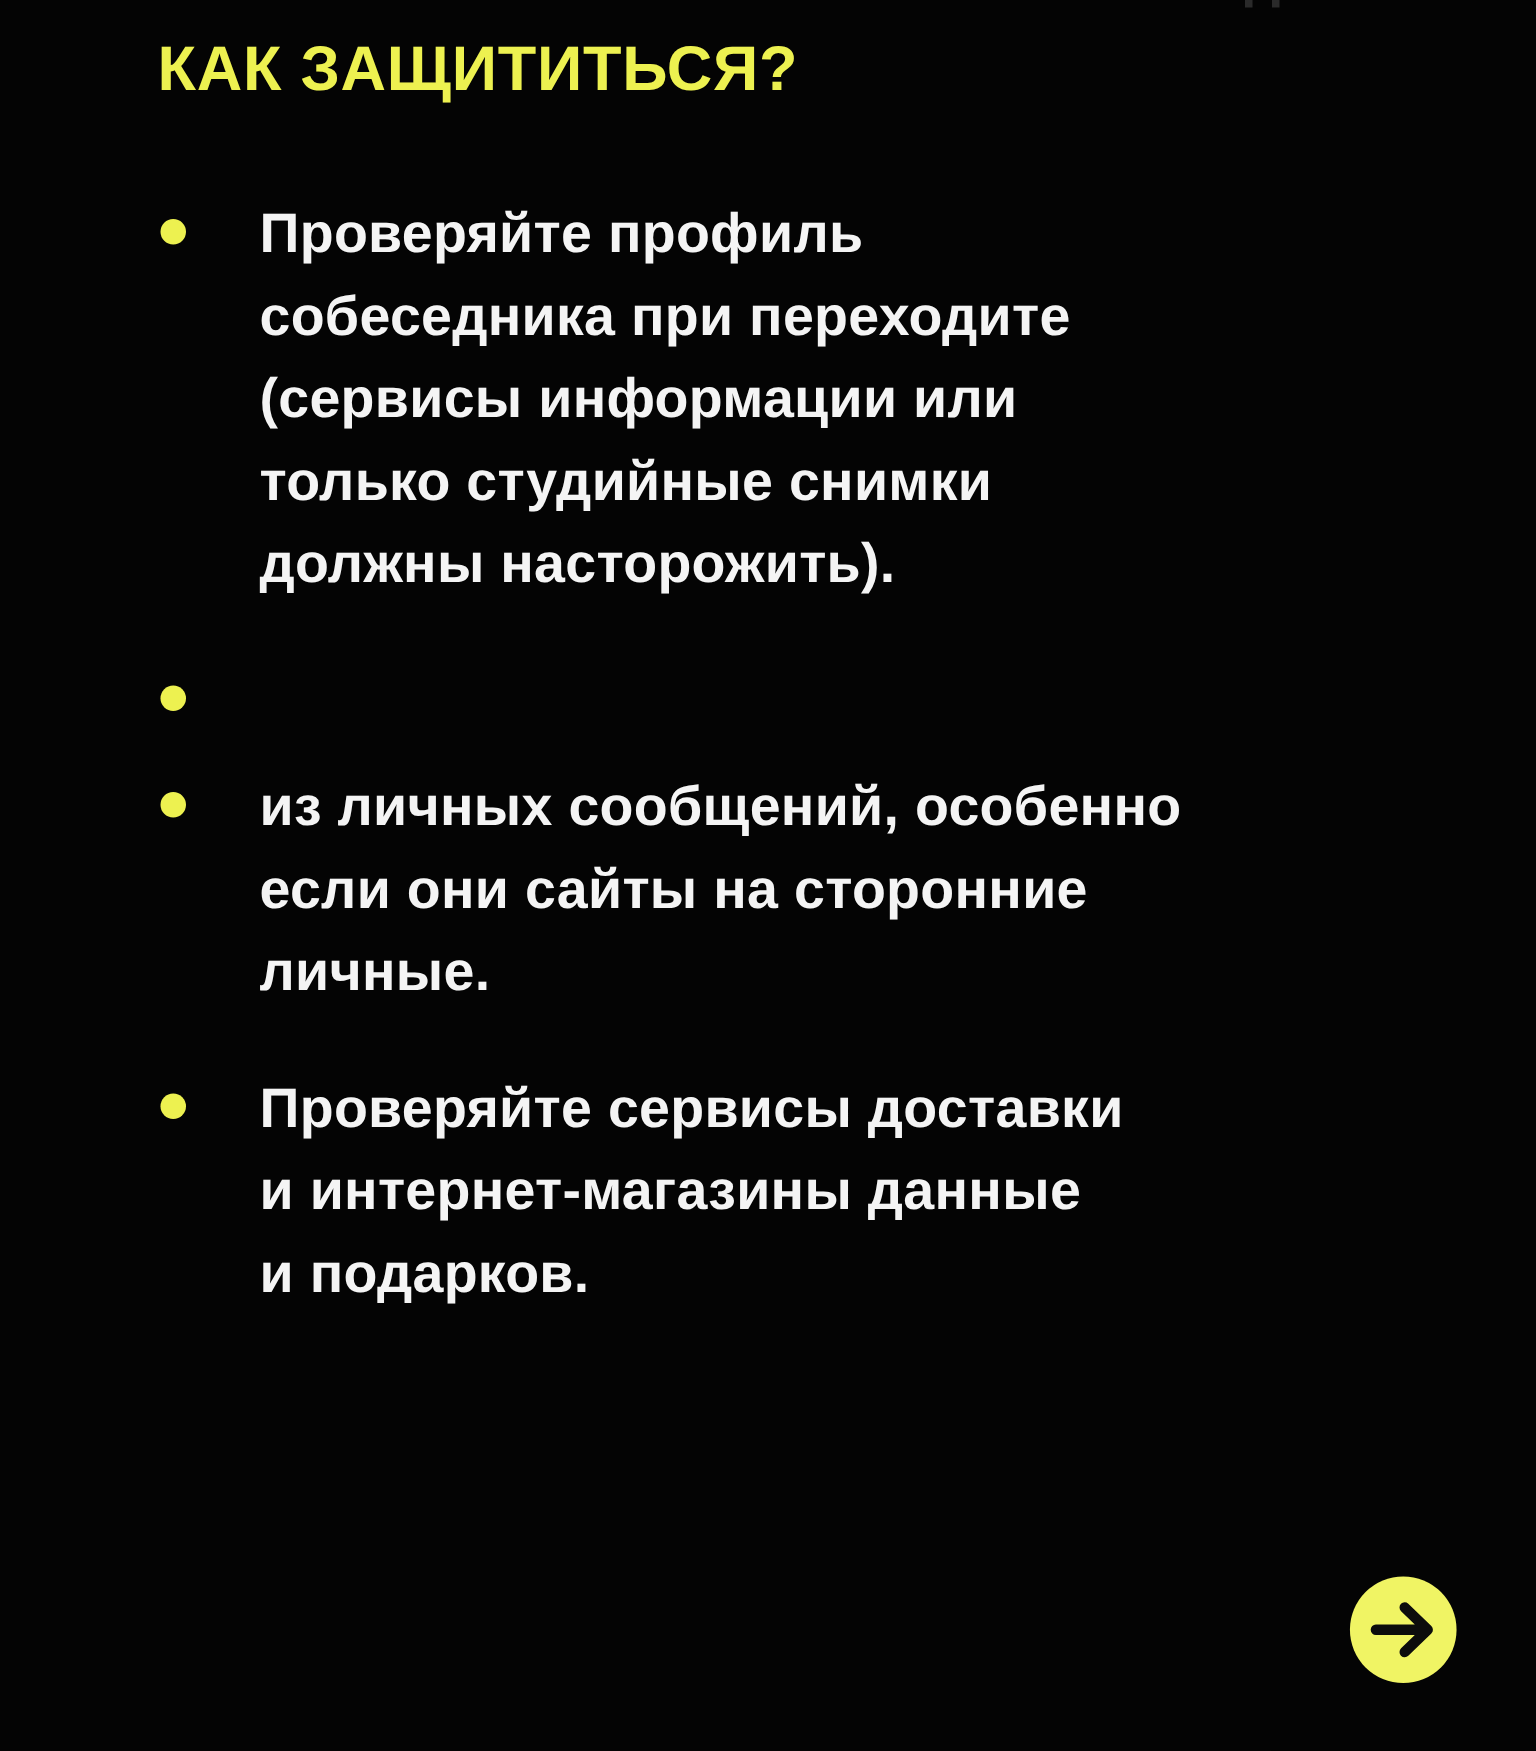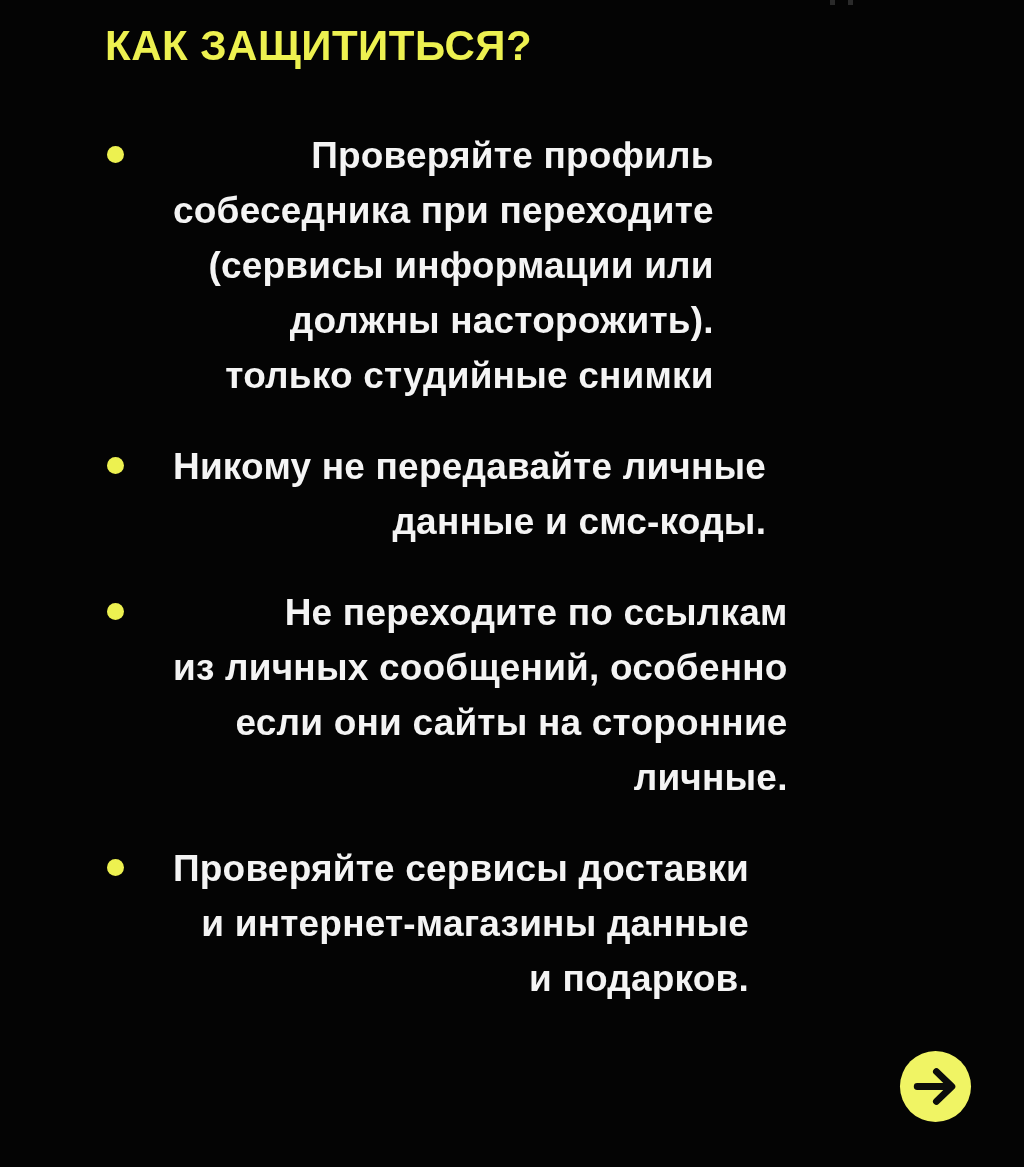--- a/index.html
+++ b/index.html
@@ -46,21 +46,20 @@
 
   ul.tips {
     list-style: none;
     margin: 58px 0 0 0;
     padding: 0 40px 0 105px;
   }
   ul.tips li {
     display: flex;
     align-items: flex-start;
     margin: 0 0 36px 0;
-    text-align: right;
   }
   .bullet-dot {
     flex: 0 0 auto;
     width: 17px;
     height: 17px;
     margin: 18px 49px 0 2px;
     border-radius: 50%;
     background: var(--accent, #edf150);
   }
   .tip-text {
@@ -97,35 +96,30 @@
 
   <h1 class="title">КАК ЗАЩИТИТЬСЯ?</h1>
 
   <ul class="tips">
     <li>
       <span class="bullet-dot"></span>
       <div class="tip-text">
         <span class="line">Проверяйте профиль</span>
         <span class="line">собеседника при переходите</span>
         <span class="line">(сервисы информации или</span>
+        <span class="line">только студийные снимки</span>
         <span class="line">должны насторожить).</span>
-        <span class="line">только студийные снимки</span>
       </div>
     </li>
     <li>
       <span class="bullet-dot"></span>
-      <div class="tip-text">
-        <span class="line">Никому не передавайте личные</span>
-        <span class="line">данные и смс-коды.</span>
-      </div>
     </li>
     <li>
       <span class="bullet-dot"></span>
       <div class="tip-text">
-        <span class="line">Не переходите по ссылкам</span>
         <span class="line">из личных сообщений, особенно</span>
         <span class="line">если они сайты на сторонние</span>
         <span class="line">личные.</span>
       </div>
     </li>
     <li>
       <span class="bullet-dot"></span>
       <div class="tip-text">
         <span class="line">Проверяйте сервисы доставки</span>
         <span class="line">и интернет-магазины данные</span>

